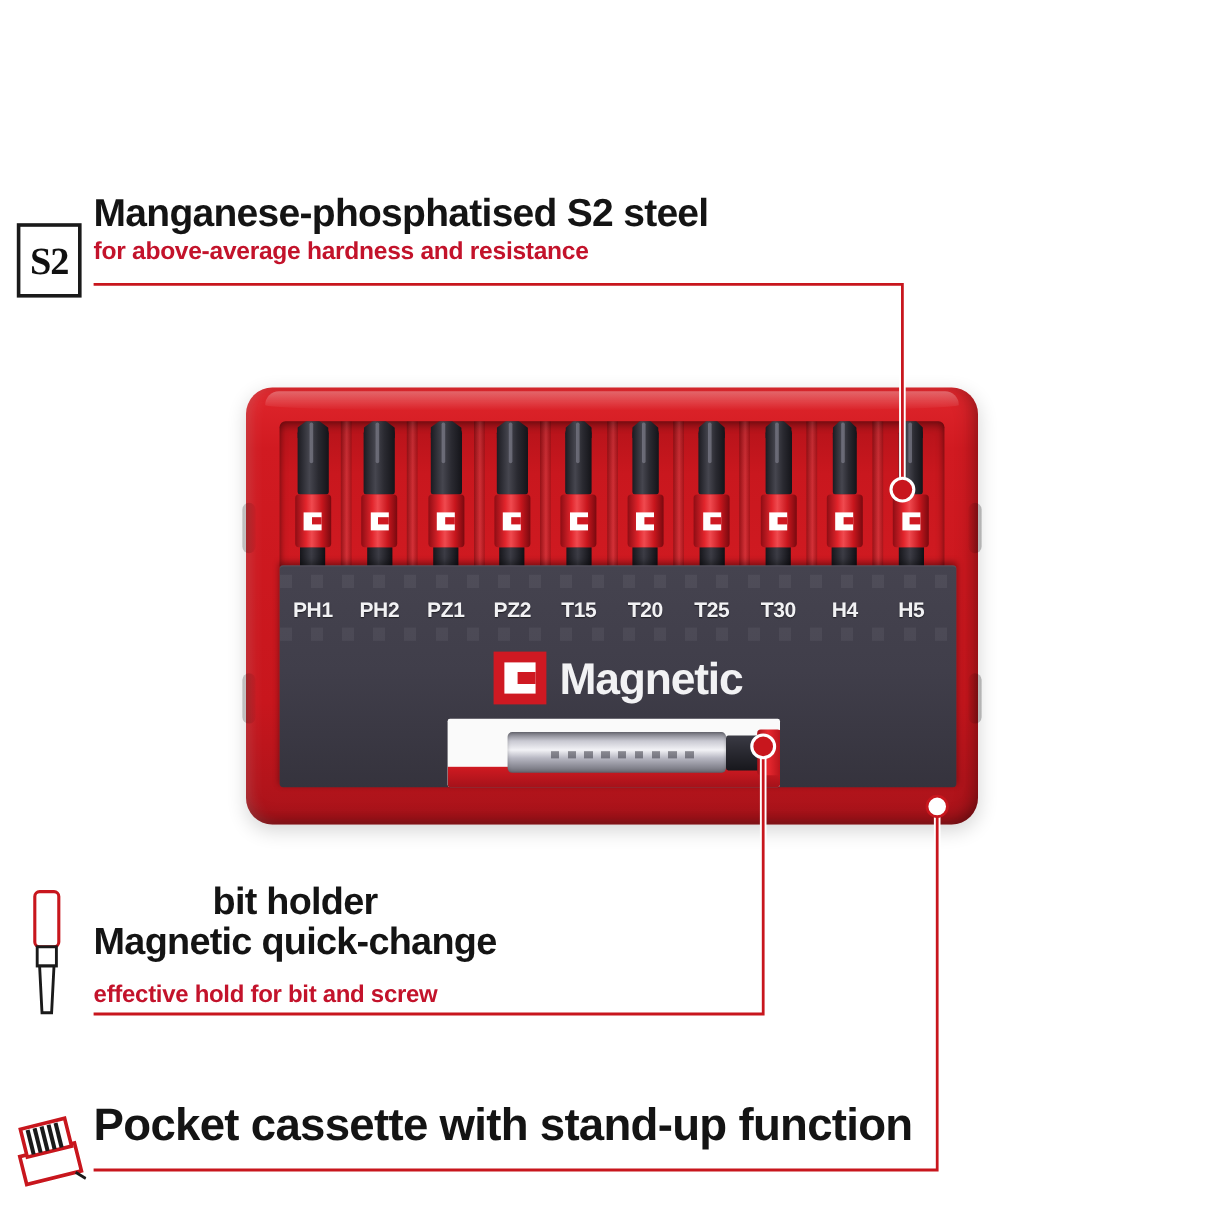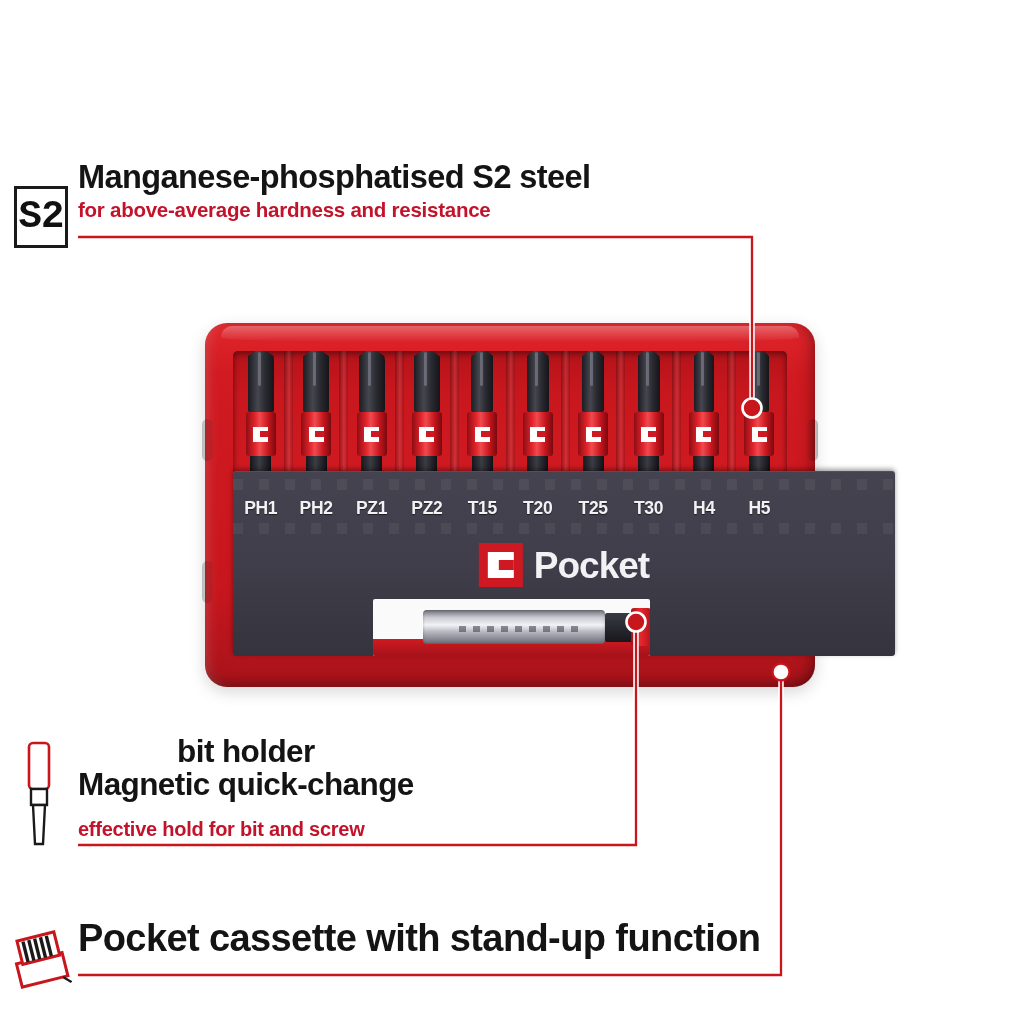--- a/index.html
+++ b/index.html
@@ -72,23 +72,23 @@
   #icon-s2 {
     left: 14px; top: 186px;
     width: 48px; height: 56px;
     border: 3px solid #1a1a1a;
     background: #ffffff;
     display: flex;
     align-items: center;
     justify-content: center;
   }
   #icon-s2 .s2-text {
-    font-family: Liberation Mono, monospace;
+    font-family: Liberation Serif, serif;
     font-weight: bold;
-    font-size: 39px;
+    font-size: 32px;
     color: #111111;
     letter-spacing: -1px;
     line-height: 1;
   }
 
   #icon-bitholder { left: 18px; top: 740px; width: 42px; height: 108px; }
   #icon-cassette  { left: 8px;  top: 925px; width: 64px; height: 68px; }
 
   
   #product {
@@ -214,21 +214,21 @@
     position: absolute;
     right: 0; top: 31%;
     width: 56%; height: 38%;
     background: #CF1922;
   }
 
   
   #front-panel {
     position: absolute;
     left: 28px; top: 148px;
-    width: 662px; height: 185px;
+    width: 564px; height: 185px;
     border-radius: 3px;
     background: linear-gradient(180deg, #45434F 0%, #403E4A 48%, #35333D 100%);
     box-shadow:
       0 -2px 5px rgba(0,0,0,0.38),
       inset 0 1px 0 rgba(255,255,255,0.07);
     overflow: hidden;
   }
   
   .panel-emboss {
     position: absolute;
@@ -442,21 +442,21 @@
           <div class="bit-label">T25</div>
           <div class="bit-label">T30</div>
           <div class="bit-label">H4</div>
           <div class="bit-label">H5</div>
         </div>
 
       <div id="brand">
         <div id="brand-badge">
           <span class="e-mark"></span>
         </div>
-        <span id="brand-word">Pocket</span>
+        <span id="brand-word">Magnetic</span>
       </div>
 
       <div id="holder-recess">
         <div class="red-floor"></div>
         <div id="holder-body"></div>
         <div id="holder-neck"></div>
         <div id="holder-sleeve"></div>
       </div>
     </div>
   </div>

